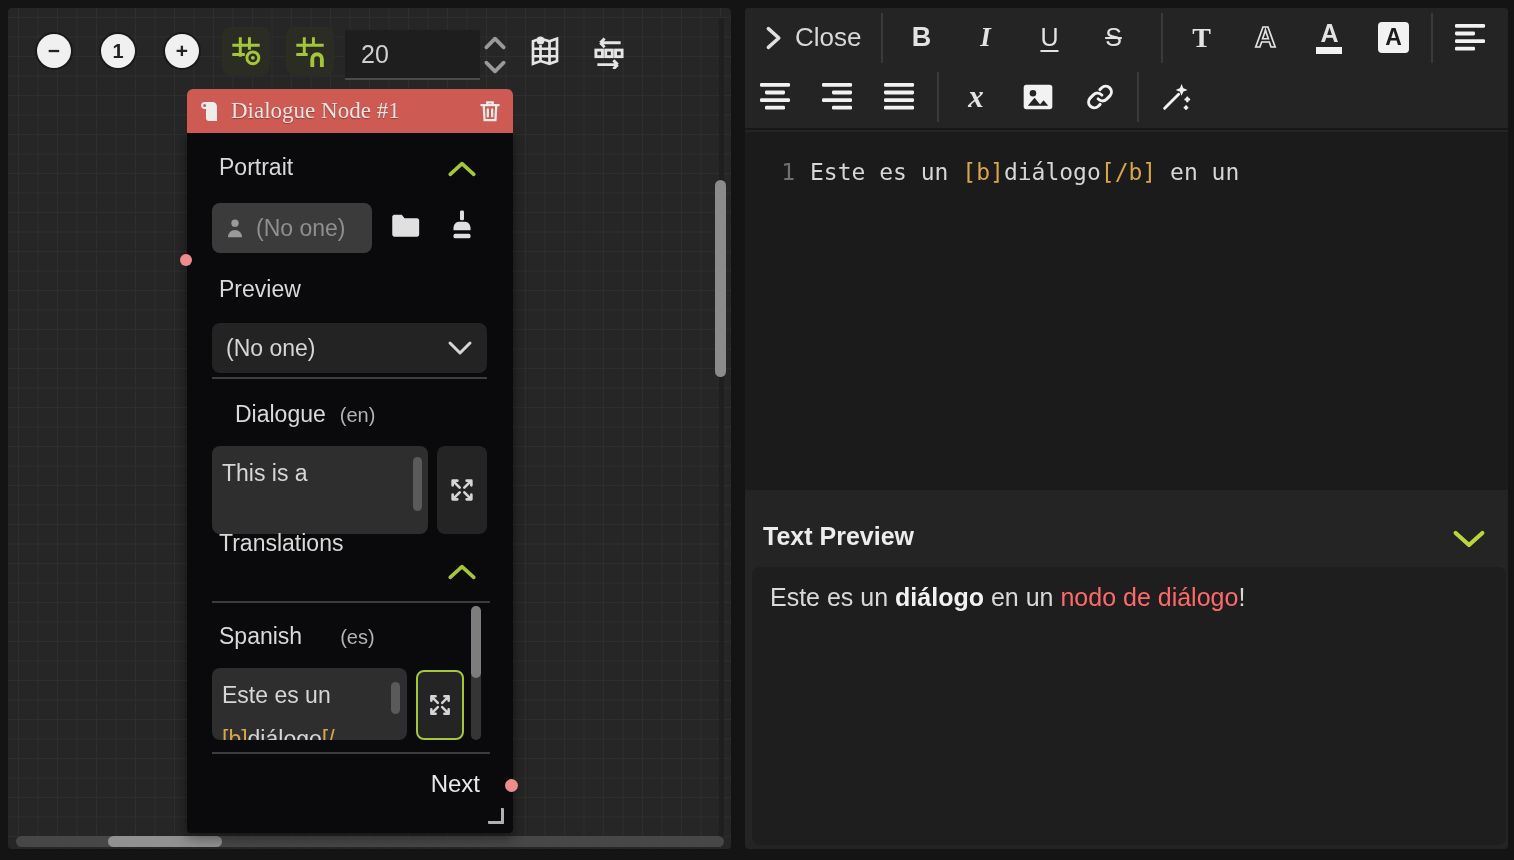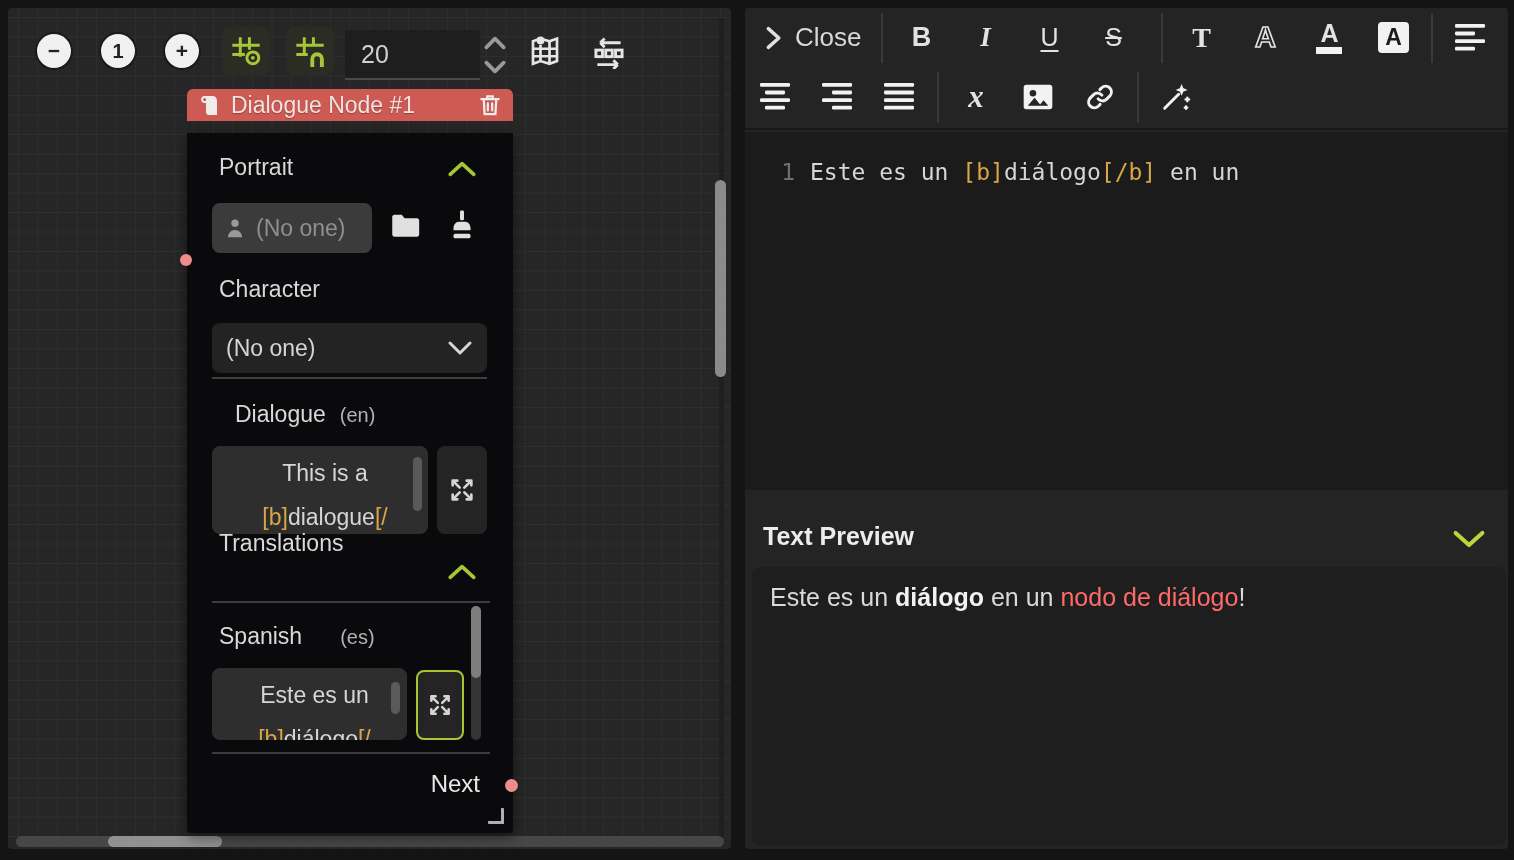--- a/index.html
+++ b/index.html
@@ -21,36 +21,36 @@
   .tool-white{color:#e5e5e5}
 
   
   .v-track{left:711px;top:10px;width:5px;height:820px;background:#1f1f1f;border-radius:3px;}
   .v-thumb{left:707px;top:172px;width:11px;height:197px;background:#8b8b8b;border-radius:6px;}
   .h-track{left:8px;top:828px;width:708px;height:11px;background:#474747;border-radius:6px;}
   .h-thumb{left:100px;top:828px;width:114px;height:11px;background:#919191;border-radius:6px;}
 
   
   .node{left:179px;top:81px;width:326px;height:744px;}
-  .node-header{left:0;top:0;width:326px;height:32px;background:#cd5a53;border-radius:6px 6px 0 0;
-    display:flex;align-items:center;padding:0 10px;color:#f2e3e1;}
+  .node-header{left:0;top:0;width:326px;height:44px;background:#cd5a53;border-radius:6px 6px 0 0;
+    display:flex;align-items:center;padding:0 10px;color:#f2e3e1;font-family:Liberation Serif, serif;}
   .node-title{font-size:23px;margin-left:10px;flex:1;text-shadow:0 1px 1px rgba(0,0,0,.3);white-space:nowrap;}
   .node-body{left:0;top:44px;width:326px;height:700px;background:#0a0a0c;border-radius:0 0 4px 4px;
     box-shadow:0 4px 14px rgba(0,0,0,.45);}
   .nlabel{color:#d9d9d9;font-size:23px;line-height:28px;white-space:nowrap;}
   .lang{color:#b3b3b3;font-size:20px;margin-left:14px;}
   .green{color:#a5c636}
   .char-input{left:25px;top:114px;width:160px;height:50px;background:#3b3b3b;border-radius:8px;
     display:flex;align-items:center;padding-left:10px;}
   .char-ph{color:#8f8f8f;font-size:23px;margin-left:8px;white-space:nowrap;}
   .icon-btn{display:flex;align-items:center;justify-content:center;color:#dedede;}
   .dropdown{left:25px;top:234px;width:275px;height:50px;background:#232323;border-radius:8px;
     display:flex;align-items:center;padding:0 14px;color:#d6d6d6;font-size:23px;}
   .dd-divider{left:25px;top:288px;width:275px;height:2px;background:#3f3f3f;}
-  .ntextarea{background:#2e2e2e;border-radius:8px;overflow:hidden;font-size:23px;line-height:44px;padding:5px 0 0 10px;text-align:center;}
+  .ntextarea{background:#2e2e2e;border-radius:8px;overflow:hidden;font-size:23px;line-height:44px;padding:5px 0 0 10px;}
   .ntextarea .tline{white-space:nowrap;}
   .expand-btn{background:#242424;border-radius:8px;display:flex;align-items:center;justify-content:center;color:#d5d5d5;}
   .expand-focus{border:2px solid #a5c636;}
   .ta-thumb{background:#5a5a5a;border-radius:5px;}
   .sec-track{left:284px;top:517px;width:10px;height:134px;background:#353535;border-radius:5px;}
   .sec-thumb{left:284px;top:517px;width:10px;height:72px;background:#7d7d7d;border-radius:5px;}
   .hr{background:#3c3c3c;height:1.5px;}
   .next-label{color:#e8e8e8;font-size:24px;text-align:right;}
   .port{width:13px;height:13px;border-radius:50%;background:#ee8c8c;}
   .resize-corner{width:16px;height:16px;border-right:3px solid #b0b0b0;border-bottom:3px solid #b0b0b0;border-radius:1px;}
@@ -220,37 +220,36 @@
     <div class="abs icon-btn" style="left:258px;top:118px">
       <span>
         <svg width="34" height="38" viewBox="0 0 24 26" fill="#e0e0e0">
           <rect x="10.6" y="2" width="2.8" height="7" rx="1"></rect>
           <path d="M6 14.5c0-2.4 1.7-4.5 3.8-4.5h4.4c2.1 0 3.8 2.1 3.8 4.5v1.5H6v-1.5z"></path>
           <rect x="6" y="18.5" width="12" height="3.2" rx="1.2"></rect>
         </svg>
       </span>
     </div>
 
-    <div class="abs nlabel" style="left:32px;top:186px">Character</div>
+    <div class="abs nlabel" style="left:32px;top:186px">Preview</div>
     <div class="abs dropdown">
       <span style="flex:1">(No one)</span>
       <span>
         <svg width="26" height="18" viewBox="0 0 26 16" fill="none" stroke="#d6d6d6" stroke-width="3" stroke-linecap="round" stroke-linejoin="round">
             <path d="M3 3l10 10L23 3"></path>
           </svg>
       </span>
     </div>
     <div class="abs dd-divider"></div>
 
     <div class="abs nlabel" style="left:48px;top:311px">
       <span>Dialogue</span><span class="lang">(en)</span>
     </div>
     <div class="abs ntextarea" style="left:25px;top:357px;width:216px;height:88px">
         <div class="tline"><span class="seg-text">This is a</span></div>
-        <div class="tline"><span class="seg-tag">[b]</span><span class="seg-text">dialogue</span><span class="seg-tag">[/</span></div>
       </div>
     <div class="abs ta-thumb" style="left:226px;top:368px;width:9px;height:54px"></div>
     <div class="abs expand-btn" style="left:250px;top:357px;width:50px;height:88px">
       <span>
         <svg width="28" height="28" viewBox="0 0 24 24" fill="none" stroke="currentColor" stroke-width="2.3" stroke-linecap="round" stroke-linejoin="round">
           <path d="M14 10l6-6M20 8V4h-4"></path>
             <path d="M10 10L4 4M4 8V4h4"></path>
             <path d="M14 14l6 6M20 16v4h-4"></path>
             <path d="M10 14l-6 6M8 20H4v-4"></path>
         </svg>

